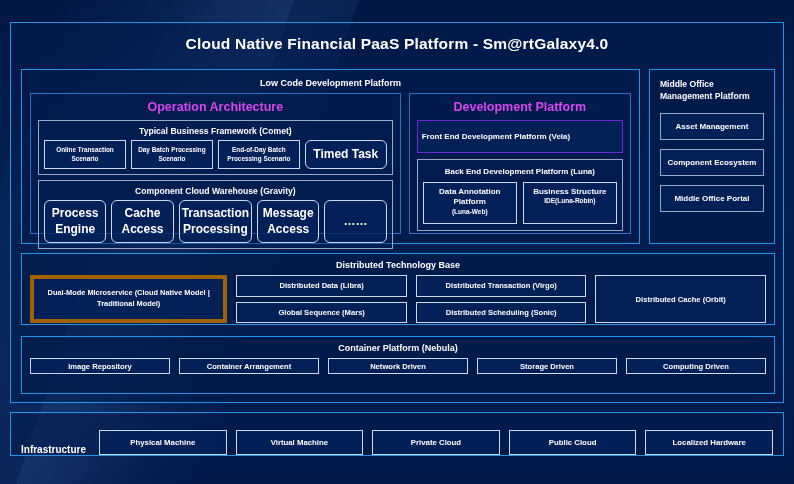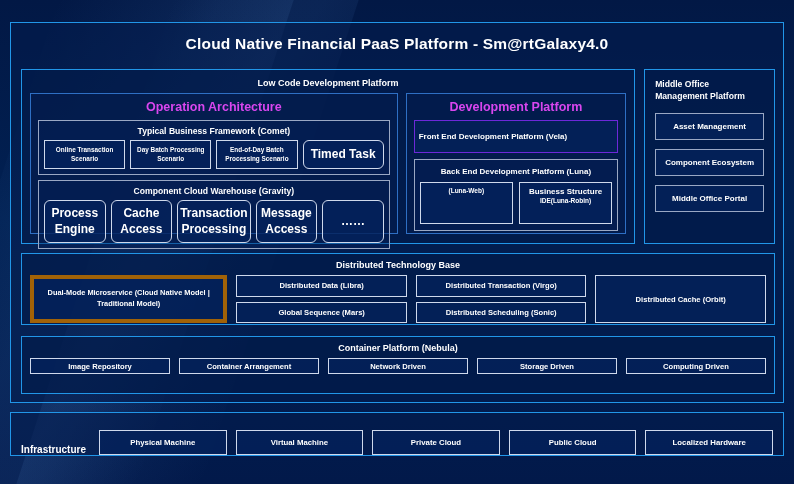--- a/index.html
+++ b/index.html
@@ -291,20 +291,21 @@
 
           <div class="dev-plat">
             <div class="sec-title">Development Platform</div>
 
             <div class="dev-box">Front End Development Platform (Vela)</div>
 
             <div class="dev-sub">
               <div class="dev-sub-title">Back End Development Platform (Luna)</div>
               <div class="dev-inner-row">
                 <div class="dev-inner">
+                  <div class="l1">Data Annotation Platform</div>
                   <div class="l2">(Luna-Web)</div>
                 </div>
                 <div class="dev-inner">
                   <div class="l1">Business Structure</div>
                   <div class="l2">IDE(Luna-Robin)</div>
                 </div>
               </div>
             </div>
           </div>
 

